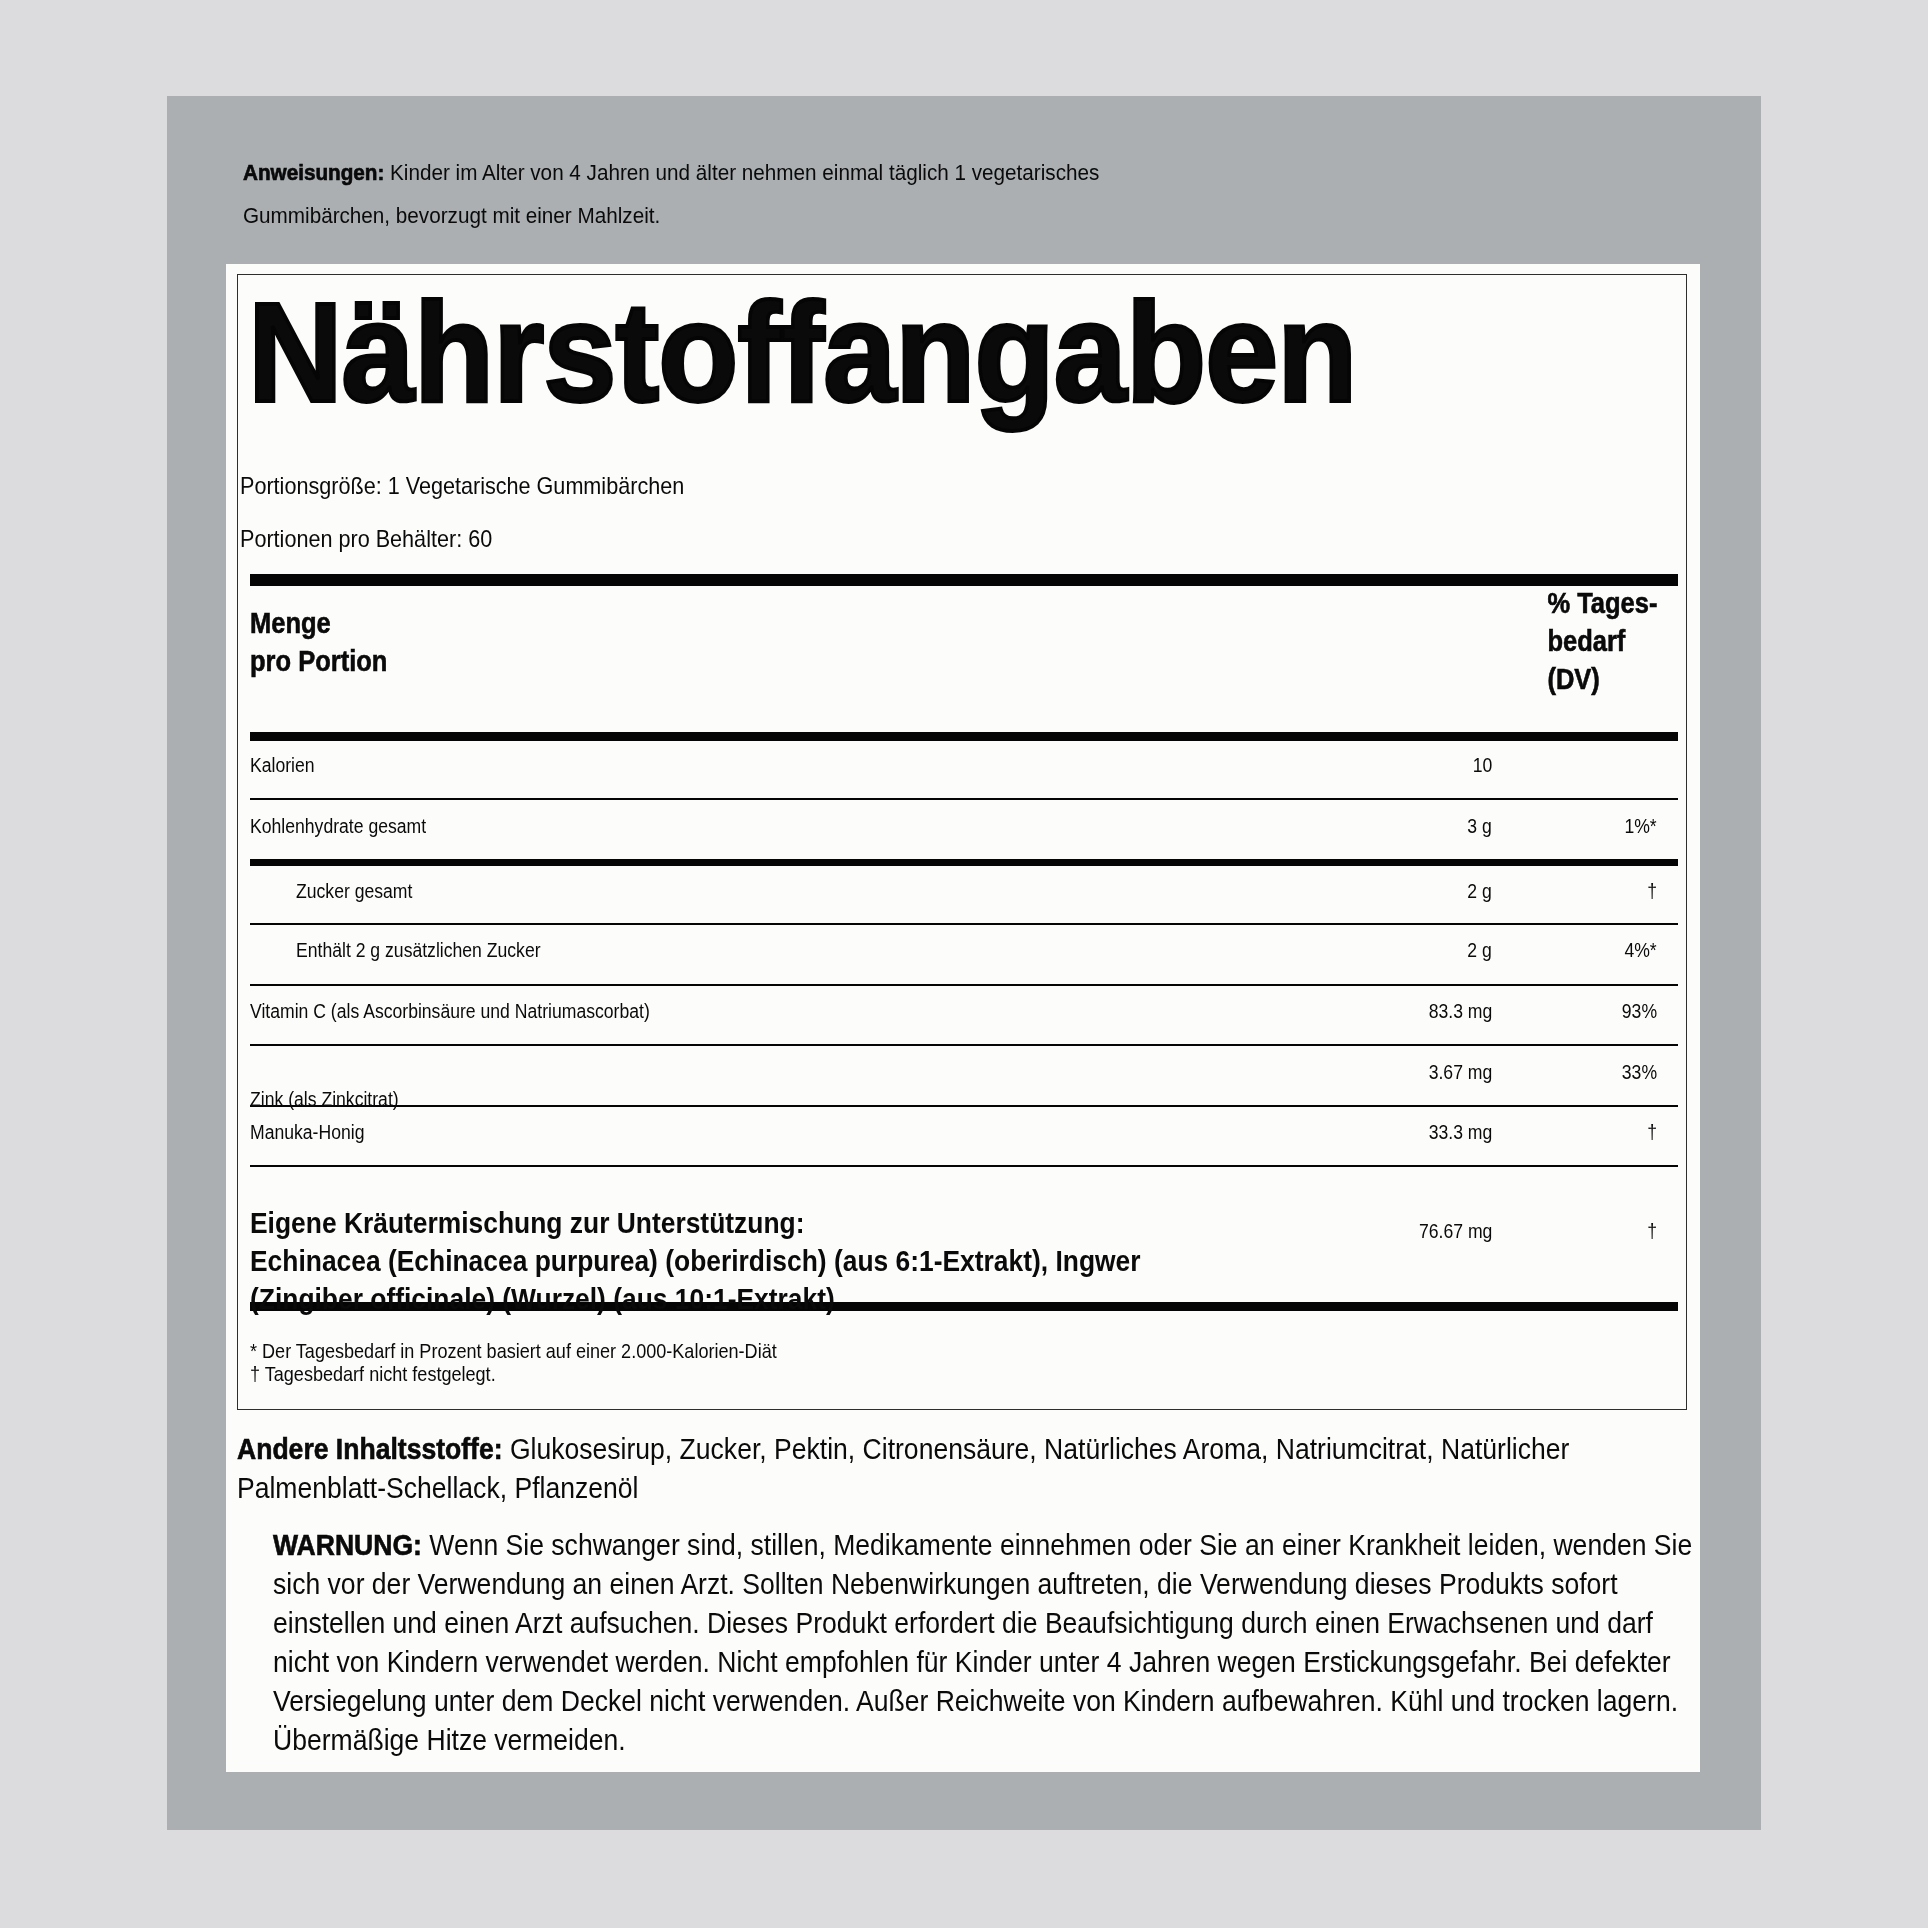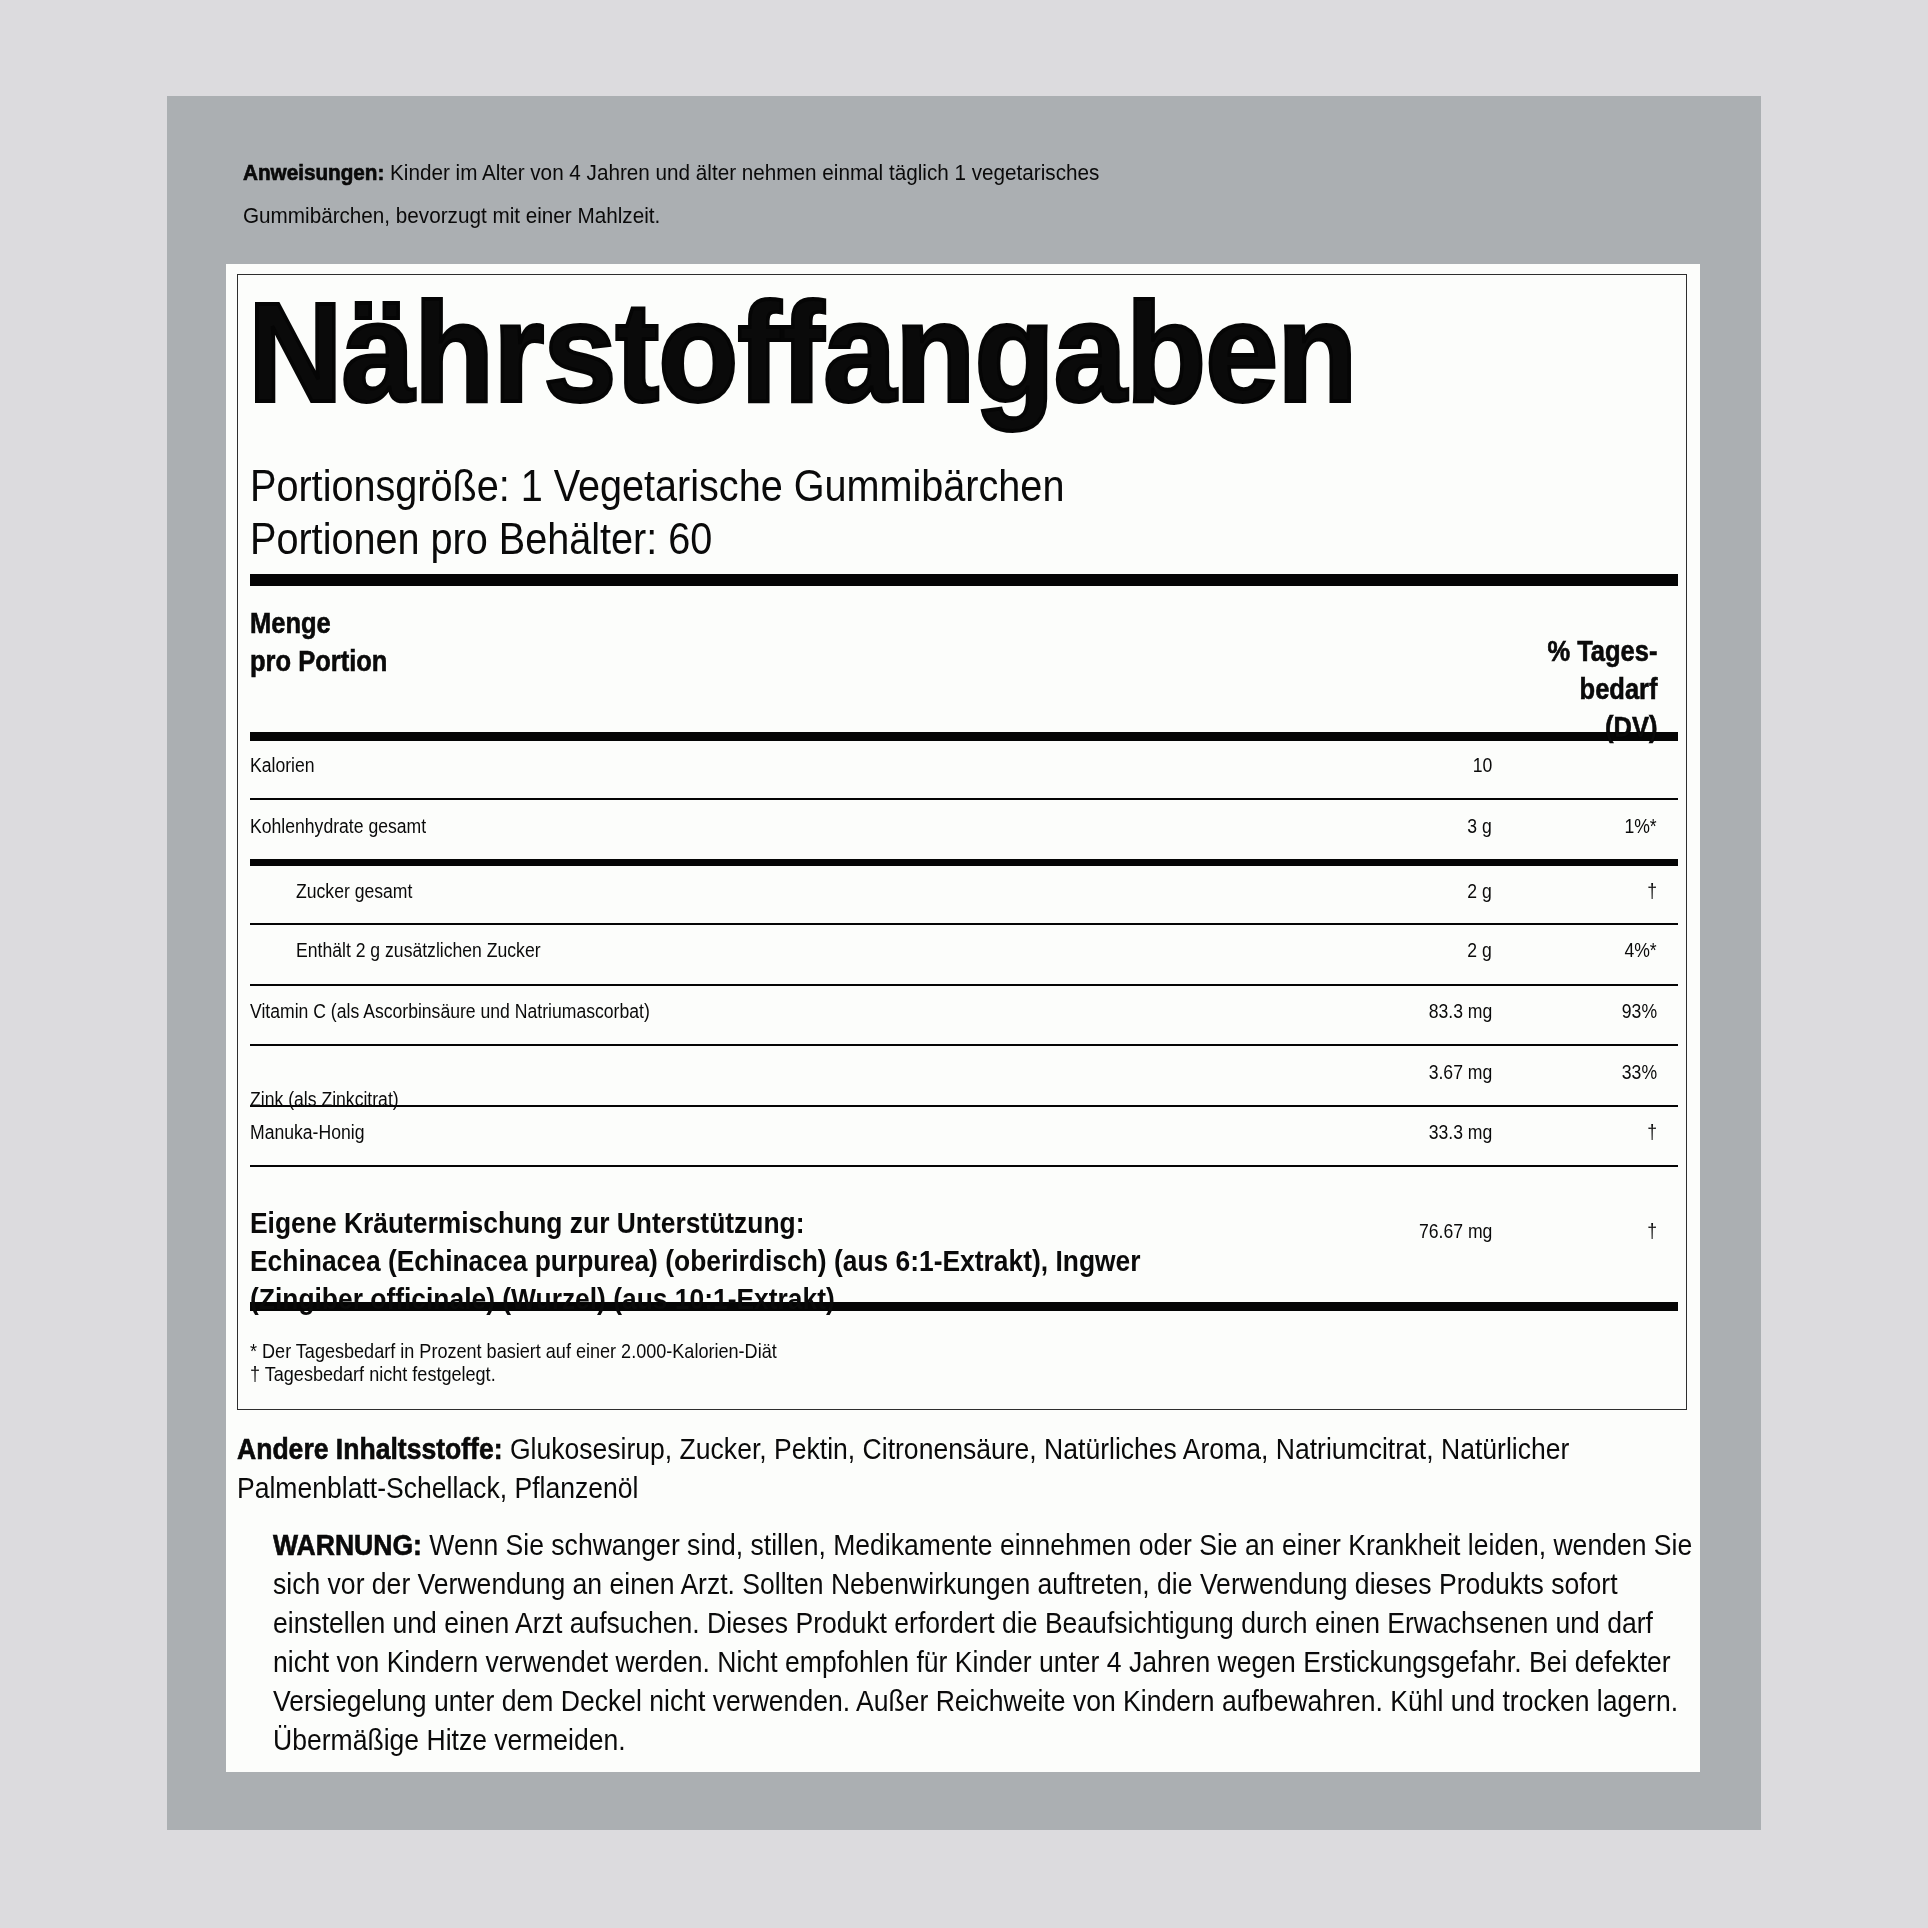--- a/index.html
+++ b/index.html
@@ -14,27 +14,27 @@
   .card { left: 226px; top: 264px; width: 1474px; height: 1508px; background: #fcfdfb; }
   .facts { left: 237px; top: 274px; width: 1448px; height: 1134px; border: 1.9px solid #2e2e2e; }
   .t { white-space: nowrap; display: inline-block; transform-origin: left top; }
   .tr { white-space: nowrap; display: inline-block; transform-origin: right top; }
   .rule { position: absolute; left: 250px; width: 1428px; background: #050505; }
   .dir { left: 243px; top: 151px; font-size: 22px; line-height: 43px; }
   .dir .line { display: block; white-space: nowrap; transform: scaleX(0.94); transform-origin: left top; }
   .bold { font-weight: 700; }
   .title { left: 248px; top: 282px; font-size: 141px; line-height: 141px; font-weight: 700;
            -webkit-text-stroke: 3.8px #050505; transform: scaleX(0.93); transform-origin: left top; letter-spacing: -0.9px; }
-  .serv { left: 250px; font-size: 44px; line-height: 53px; }
+  .serv { left: 240px; font-size: 24px; line-height: 53px; }
   .serv .line { display:block; white-space: nowrap; transform: scaleX(0.9); transform-origin: left top; }
   .hdr { font-size: 30px; line-height: 38px; font-weight: 700; -webkit-text-stroke: 0.6px #050505; }
   .hdr .line { display:block; white-space: nowrap; transform: scaleX(0.85); }
   .hdr-left { left: 250px; top: 604px; }
   .hdr-left .line { transform-origin: left top; }
-  .hdr-right { right: calc(1928px - 1657px); top: 632px; text-align: right; }
+  .hdr-right { right: calc(1928px - 1657px); top: 584px; }
   .hdr-right .line { transform-origin: right top; }
   .row-txt { font-size: 20px; line-height: 39px; }
   .row-txt .t { transform: scaleX(0.88); }
   .row-txt .tr { transform: scaleX(0.88); }
   .herbal { left: 250px; top: 1204px; font-size: 30px; line-height: 38px; font-weight: bold; }
   .herbal .line { display:block; white-space: nowrap; transform: scaleX(0.88); transform-origin: left top; }
   .foot { left: 250px; top: 1340px; font-size: 21px; line-height: 22.6px; }
   .foot .line { display:block; white-space: nowrap; transform: scaleX(0.86); transform-origin: left top; }
   .para { left: 237px; font-size: 30px; line-height: 39px; }
   .para .line { display:block; white-space: nowrap; transform: scaleX(0.885); transform-origin: left top; }

